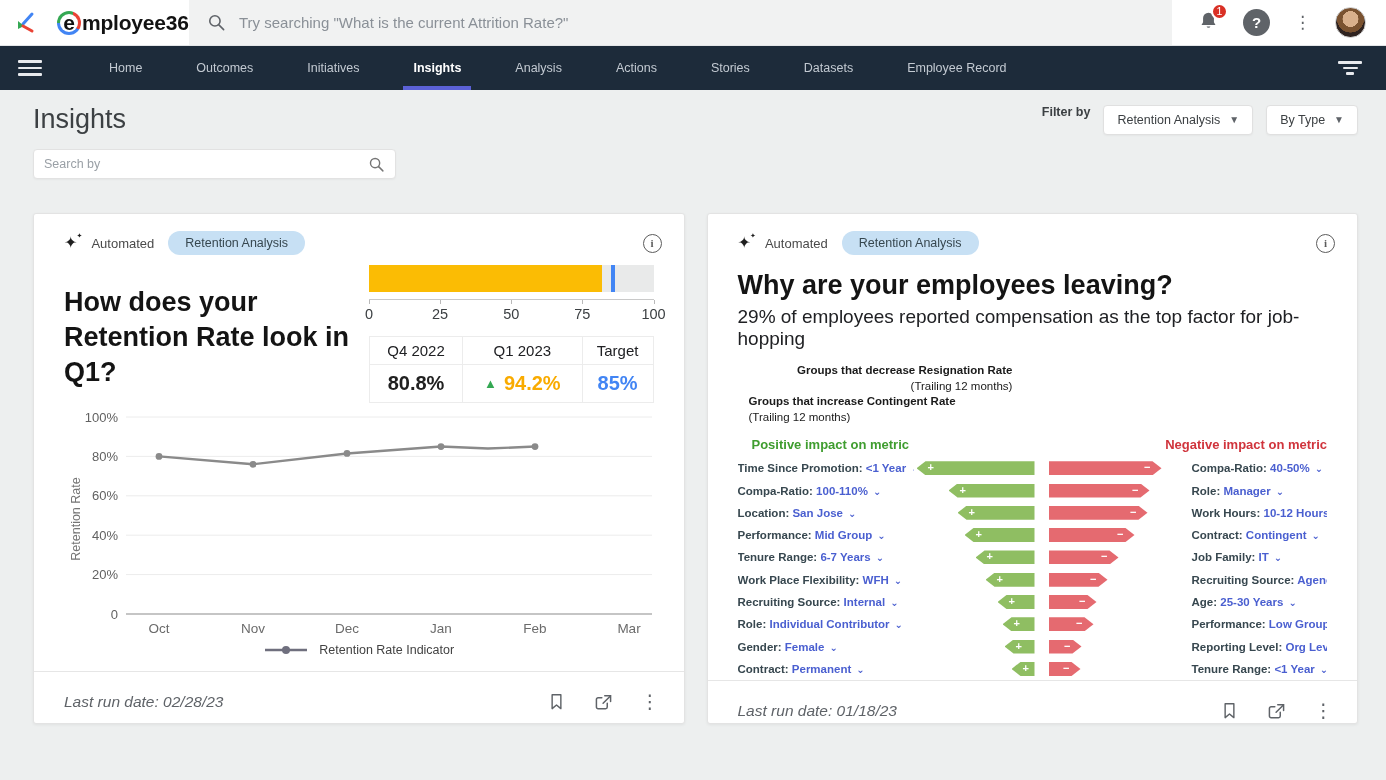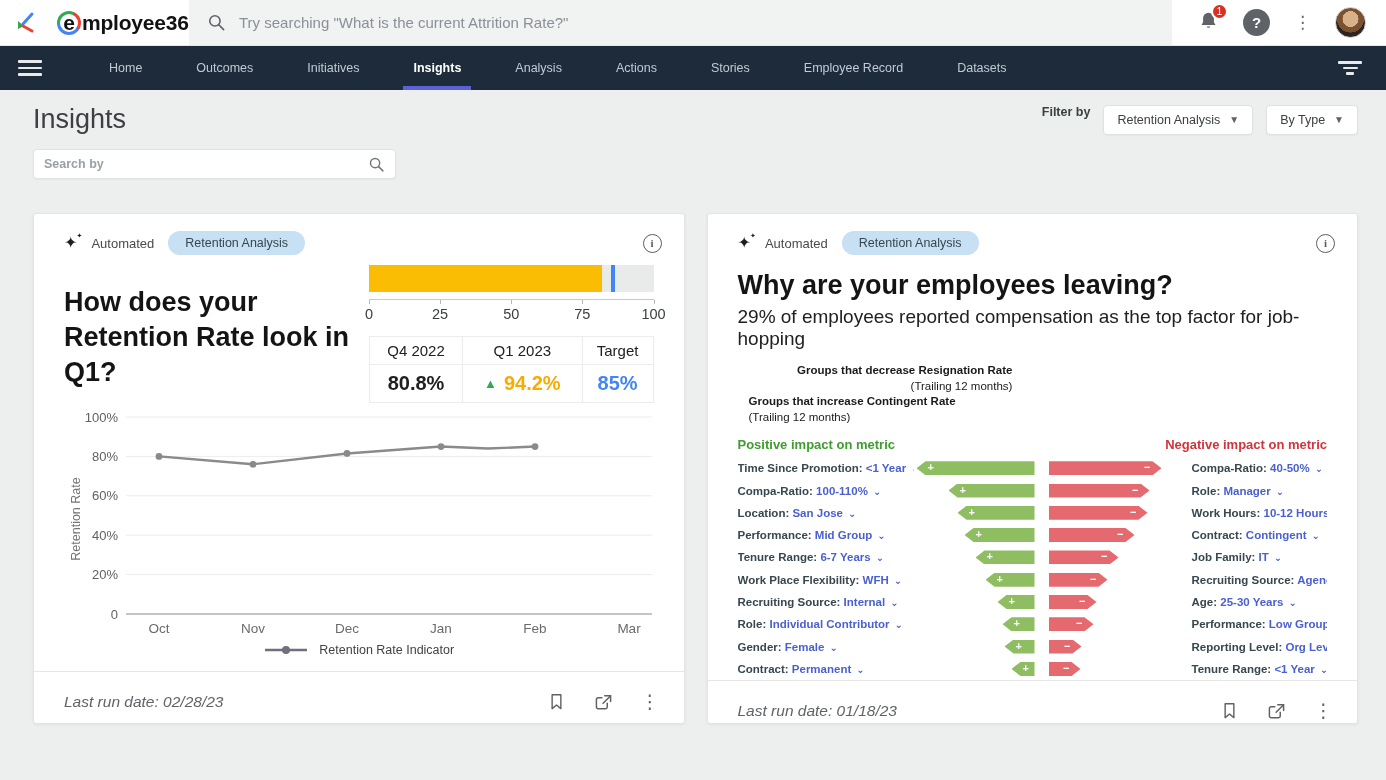--- a/index.html
+++ b/index.html
@@ -46,21 +46,21 @@
   .title-row { display:flex; justify-content:space-between; align-items:center;}
   .page-title { font-size:27px; font-weight:500; color:#3c4043;}
   .filter-group { display:flex; align-items:flex-start; gap:13px;}
   .filter-label { font-size:12.5px; font-weight:700; color:#3c4043;}
   .filter-btn { height:30px; background:#fff; border:1px solid #e0e0e0; border-radius:4px; padding:0 13px; display:flex;
     align-items:center; gap:9px; font-size:12.5px; color:#3c4043; cursor:pointer; box-shadow:0 1px 2px rgba(0,0,0,.04);}
   .caret { font-size:10px; color:#5f6368;}
   .search-row { margin-top:14px;}
   .page-search { width:363px; height:30px; background:#fff; border:1px solid #e2e2e2; border-radius:4px; display:flex;
     align-items:center; padding:0 10px; box-shadow:0 1px 2px rgba(0,0,0,.04);}
-  .page-search input { border:none; outline:none; flex:1; font-size:12.5px; color:#444; font-family:"Liberation Sans",sans-serif;font-weight:bold;}
+  .page-search input { border:none; outline:none; flex:1; font-size:12.5px; color:#444; font-family:"Liberation Sans",sans-serif;}
   .page-search input::placeholder { color:#9aa0a6;}
 
   
   .cards { display:flex; gap:22px; margin-top:34px;}
   .card { background:#fff; border:1px solid #e3e3e3; border-radius:3px; width:652px; height:511px;
     box-shadow:0 1px 3px rgba(0,0,0,.06); display:flex; flex-direction:column; padding:17px 0 0 0; overflow:hidden;}
   .card-head { display:flex; align-items:center; gap:14px; padding:0 22px 0 30px;}
   .sparkle { font-size:16px; color:#1f1f1f; position:relative; line-height:1;}
   .sparkle::after { content:"✦"; font-size:7px; position:absolute; right:-5px; top:-3px;}
   .automated { font-size:13px; color:#4a4a4a;}
@@ -94,21 +94,21 @@
 
   
   .c2-title { font-size:27px; font-weight:700; color:#141414; margin:15px 0 5px; padding:0 30px;}
   .c2-subtitle { font-size:19px; color:#202124; padding:0 30px;}
   .col-headers { display:flex; margin-top:13px; padding:0 30px; font-size:11.5px; color:#1a1a1a; line-height:1.35;flex-direction:column;}
   .col-h { width:48.5%;}
   .col-h .ch-title { font-weight:700; display:block;}
   .col-h.decrease { text-align:right; padding-right:11px;}
   .col-h.increase { text-align:left; padding-left:11px;}
   .impact-row { display:flex; justify-content:space-between; margin-top:12px; padding:0 30px; font-size:13px; font-weight:700;}
-  .impact-pos { color:#3f9d2f;}
+  .impact-pos { color:#3f9d2f;margin-left:14px;}
   .impact-neg { color:#d0343c;}
   .tornado { margin-top:5px; padding:0 30px;}
   .t-row { display:grid; grid-template-columns:176px 128px 124px 1fr; align-items:center; height:22.3px;}
   .t-label { font-size:11.5px; color:#37474f; font-weight:600; white-space:nowrap; overflow:hidden;}
   .t-right-label { padding-left:26px;}
   .t-label a { color:#4a5fd0; text-decoration:none; cursor:pointer;}
   .chev { color:#4a5fd0; font-size:10px; margin-left:5px; cursor:pointer;}
   .t-green-cell { display:flex; justify-content:flex-end; padding-right:7px;}
   .t-red-cell { padding-left:7px;}
   .bar { height:14px; color:#fff; font-size:11px; line-height:13px; font-weight:700;}
@@ -164,22 +164,22 @@
       <span></span>
     </div>
   <div class="nav-items">
       <div class="nav-item">Home</div>
       <div class="nav-item">Outcomes</div>
       <div class="nav-item">Initiatives</div>
       <div class="nav-item active">Insights</div>
       <div class="nav-item">Analysis</div>
       <div class="nav-item">Actions</div>
       <div class="nav-item">Stories</div>
+      <div class="nav-item">Datasets</div>
       <div class="nav-item">Employee Record</div>
-      <div class="nav-item">Datasets</div>
     </div>
   <div class="nav-filter-icon">
       <span></span>
       <span></span>
       <span></span>
     </div>
 </div>
 
 <div class="page">
   <div class="title-row">

